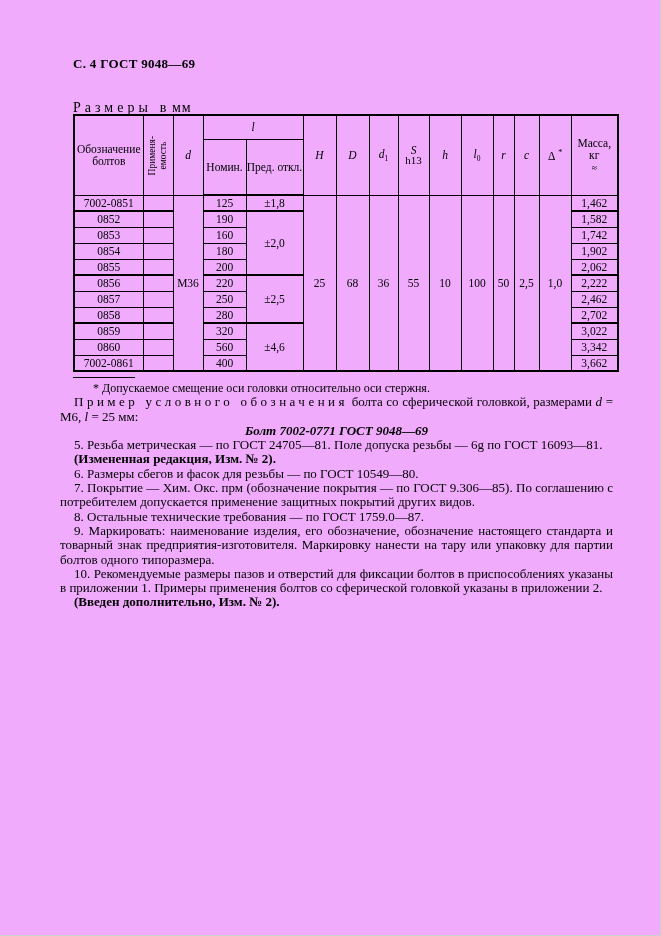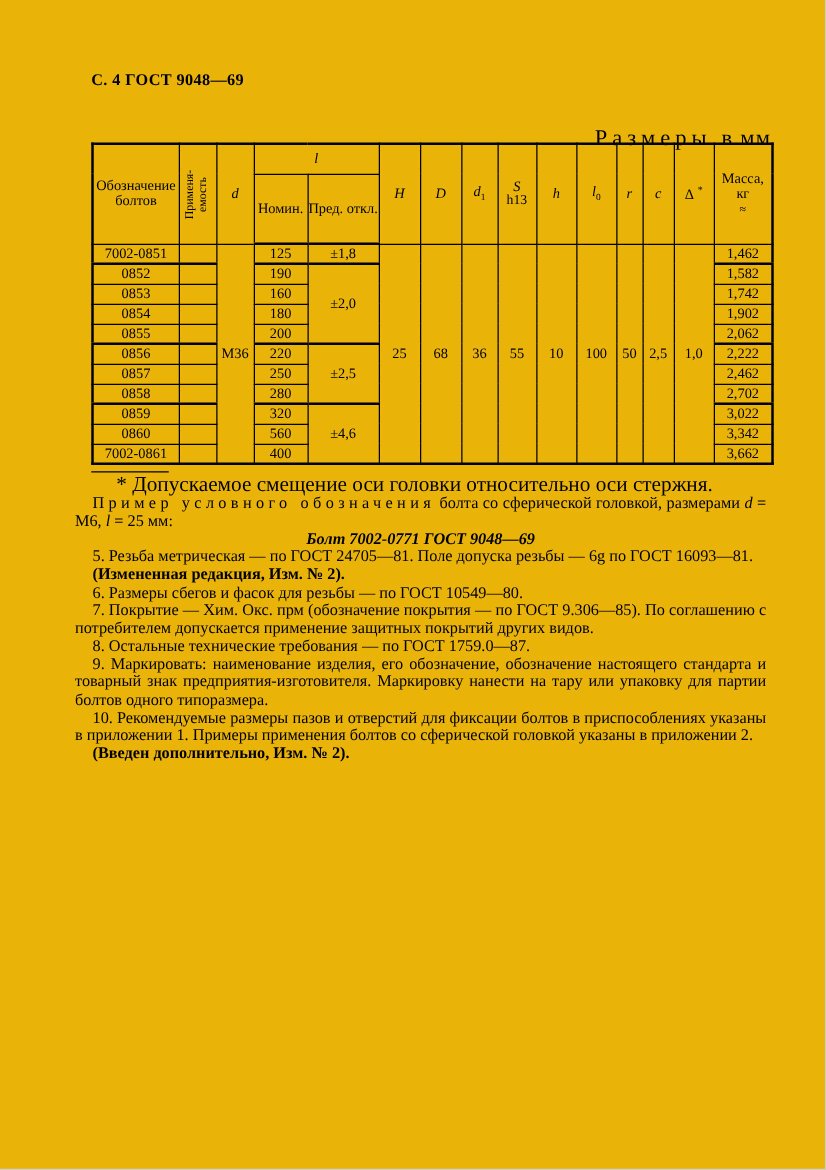--- a/index.html
+++ b/index.html
@@ -1,22 +1,22 @@
 <!DOCTYPE html>
 <html lang="ru"><head>
 <meta charset="utf-8">
 <style>
   html,body{margin:0;padding:0;background:#fff;}
   body{width:661px;height:936px;font-family:"Liberation Serif","DejaVu Serif",serif;color:#000;}
-  .page{position:relative;width:661px;height:936px;background:#eab308;overflow:hidden;
+  .page{position:relative;width:661px;height:936px;background:#f0abfc;overflow:hidden;
         border-right:1px solid #cfcfcf;border-bottom:1px solid #cfcfcf;box-sizing:border-box;}
 
   .header-left{position:absolute;left:73px;top:56px;font-weight:bold;font-size:13px;letter-spacing:.3px;}
   .continuation{position:absolute;left:73px;top:89px;width:544px;text-align:right;font-style:italic;font-size:12.3px;}
-  .caption{position:absolute;left:73px;top:100px;width:544px;text-align:right;font-size:18px;}
+  .caption{position:absolute;left:73px;top:100px;width:544px;text-align:left;font-size:14px;}
   .caption .lsp{letter-spacing:4px;}
   .caption .rest{margin-left:8px;letter-spacing:1px;}
 
   table.dims{position:absolute;left:73px;top:114px;width:544px;border-collapse:collapse;table-layout:fixed;
              border:2px solid #000;}
   table.dims td{border:1px solid #000;text-align:center;vertical-align:middle;padding:0;
                 font-size:11.5px;line-height:1.05;overflow:hidden;}
   tr.h1{height:24px;} tr.h2{height:56px;} tr.dr{height:16px;}
   td.hd{font-size:10.5px;line-height:1.15;}
   td.hd .sm{font-size:9.5px;}
@@ -28,21 +28,21 @@
   td.des{text-align:right;padding-right:5px;margin-left:48px;}
   td.vcell{padding:0;}
   .vwrap{display:flex;align-items:center;justify-content:center;height:100%;}
   .vtext{transform:rotate(-90deg);font-size:9.5px;line-height:1.12;width:50px;text-align:center;}
   sub{font-size:7.5px;} sup{font-size:8px;}
   td .sub2{display:block;font-size:11px;font-style:normal;margin-top:-1px;}
 
   .fnrule{position:absolute;left:73px;top:377px;width:62px;height:1px;background:#000;}
   .textcol{position:absolute;left:60px;top:381px;width:553px;font-size:13px;line-height:14.3px;text-align:justify;}
   .textcol p{margin:0;}
-  .footnote{padding-left:33px;font-size:17px;margin-bottom:9px;text-align:left;}
+  .footnote{padding-left:33px;font-size:12px;margin-bottom:9px;text-align:left;}
   .example{text-indent:14px;}
   .lsp2{letter-spacing:3.5px;}
   .bolt-line{text-align:center;font-style:italic;font-weight:bold;margin-top:2px;margin-bottom:2px;}
   .b{font-weight:bold;}
   .ind{text-indent:14px;}
 </style>
 </head>
 <body>
 
 <div class="page">

